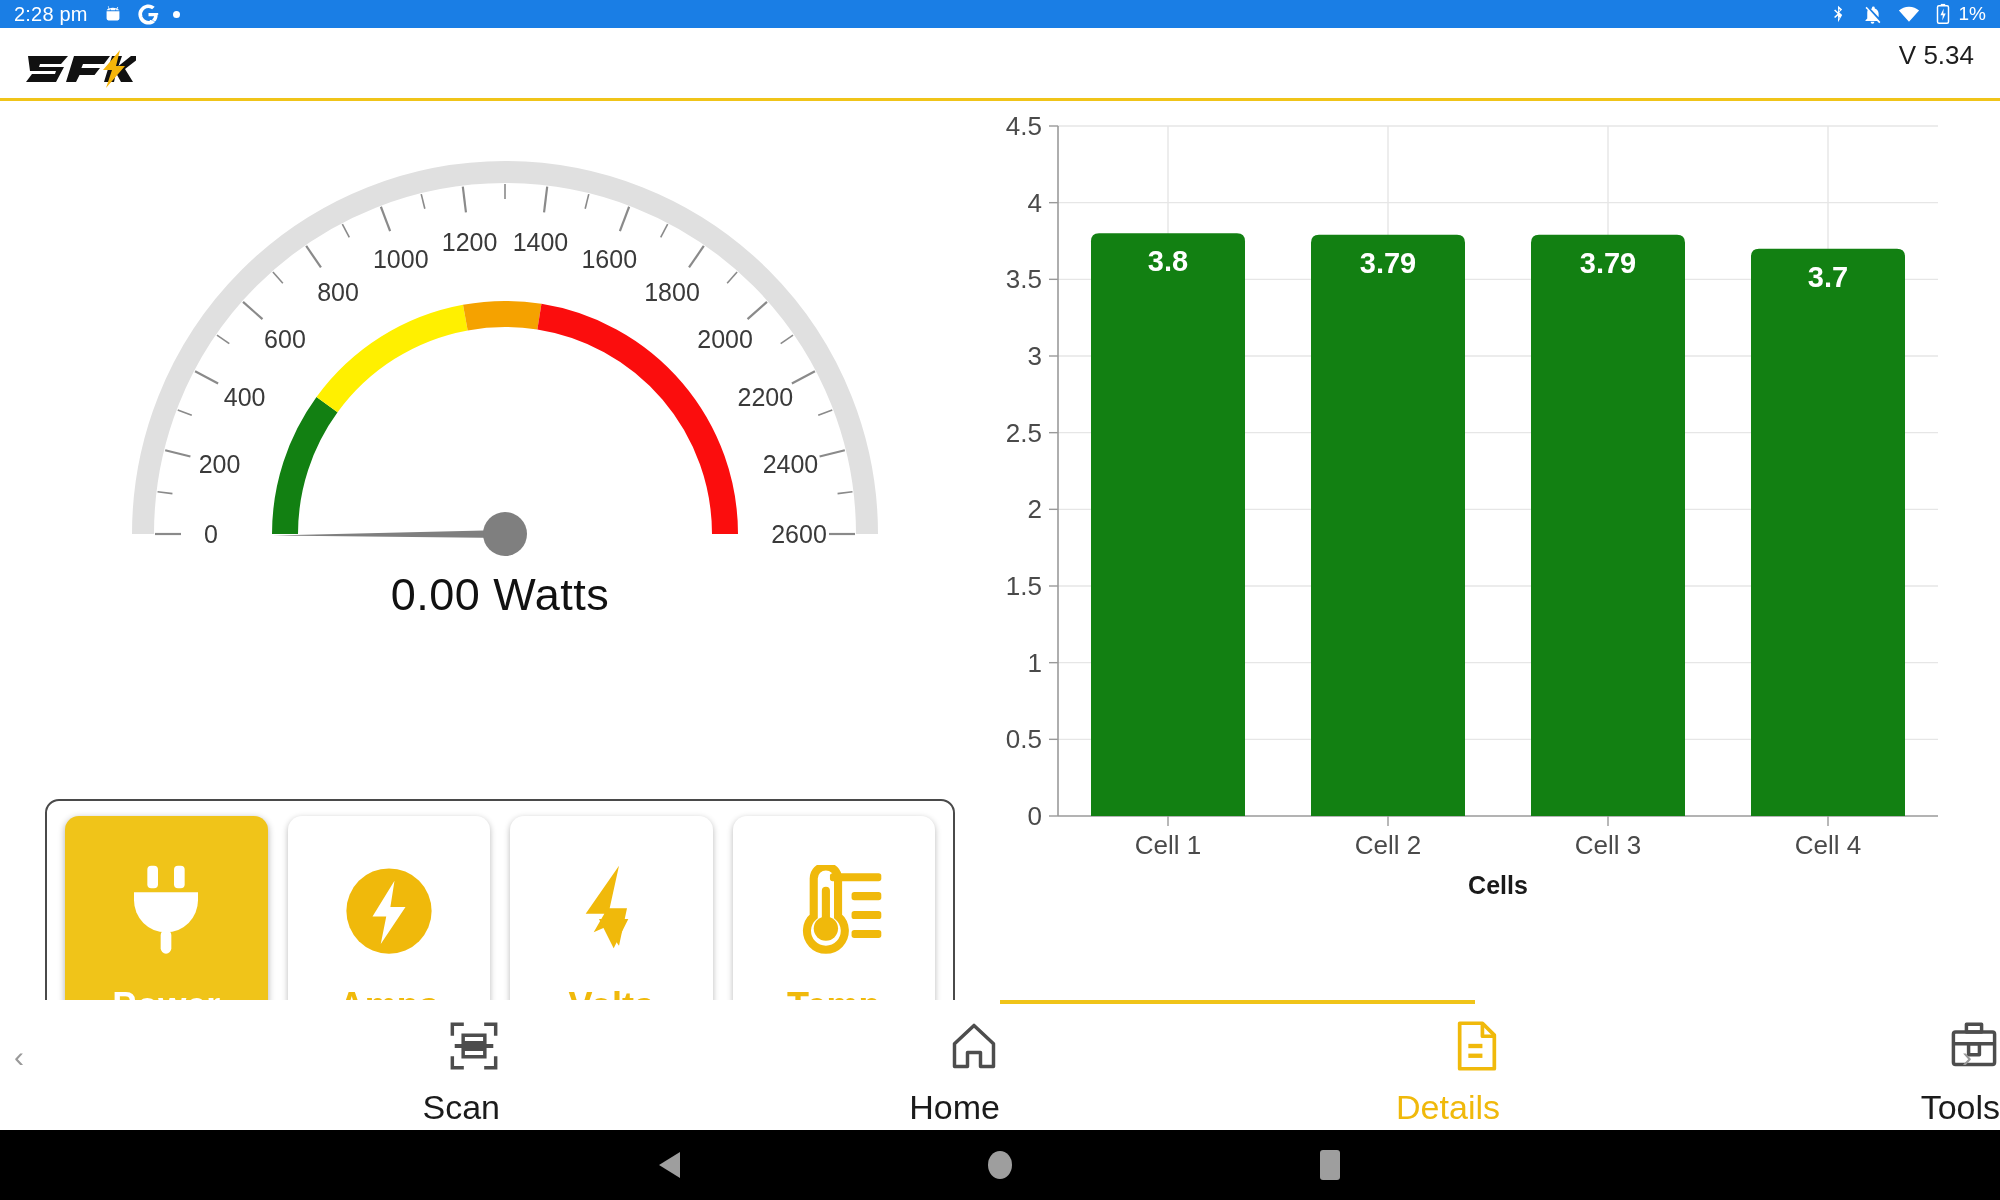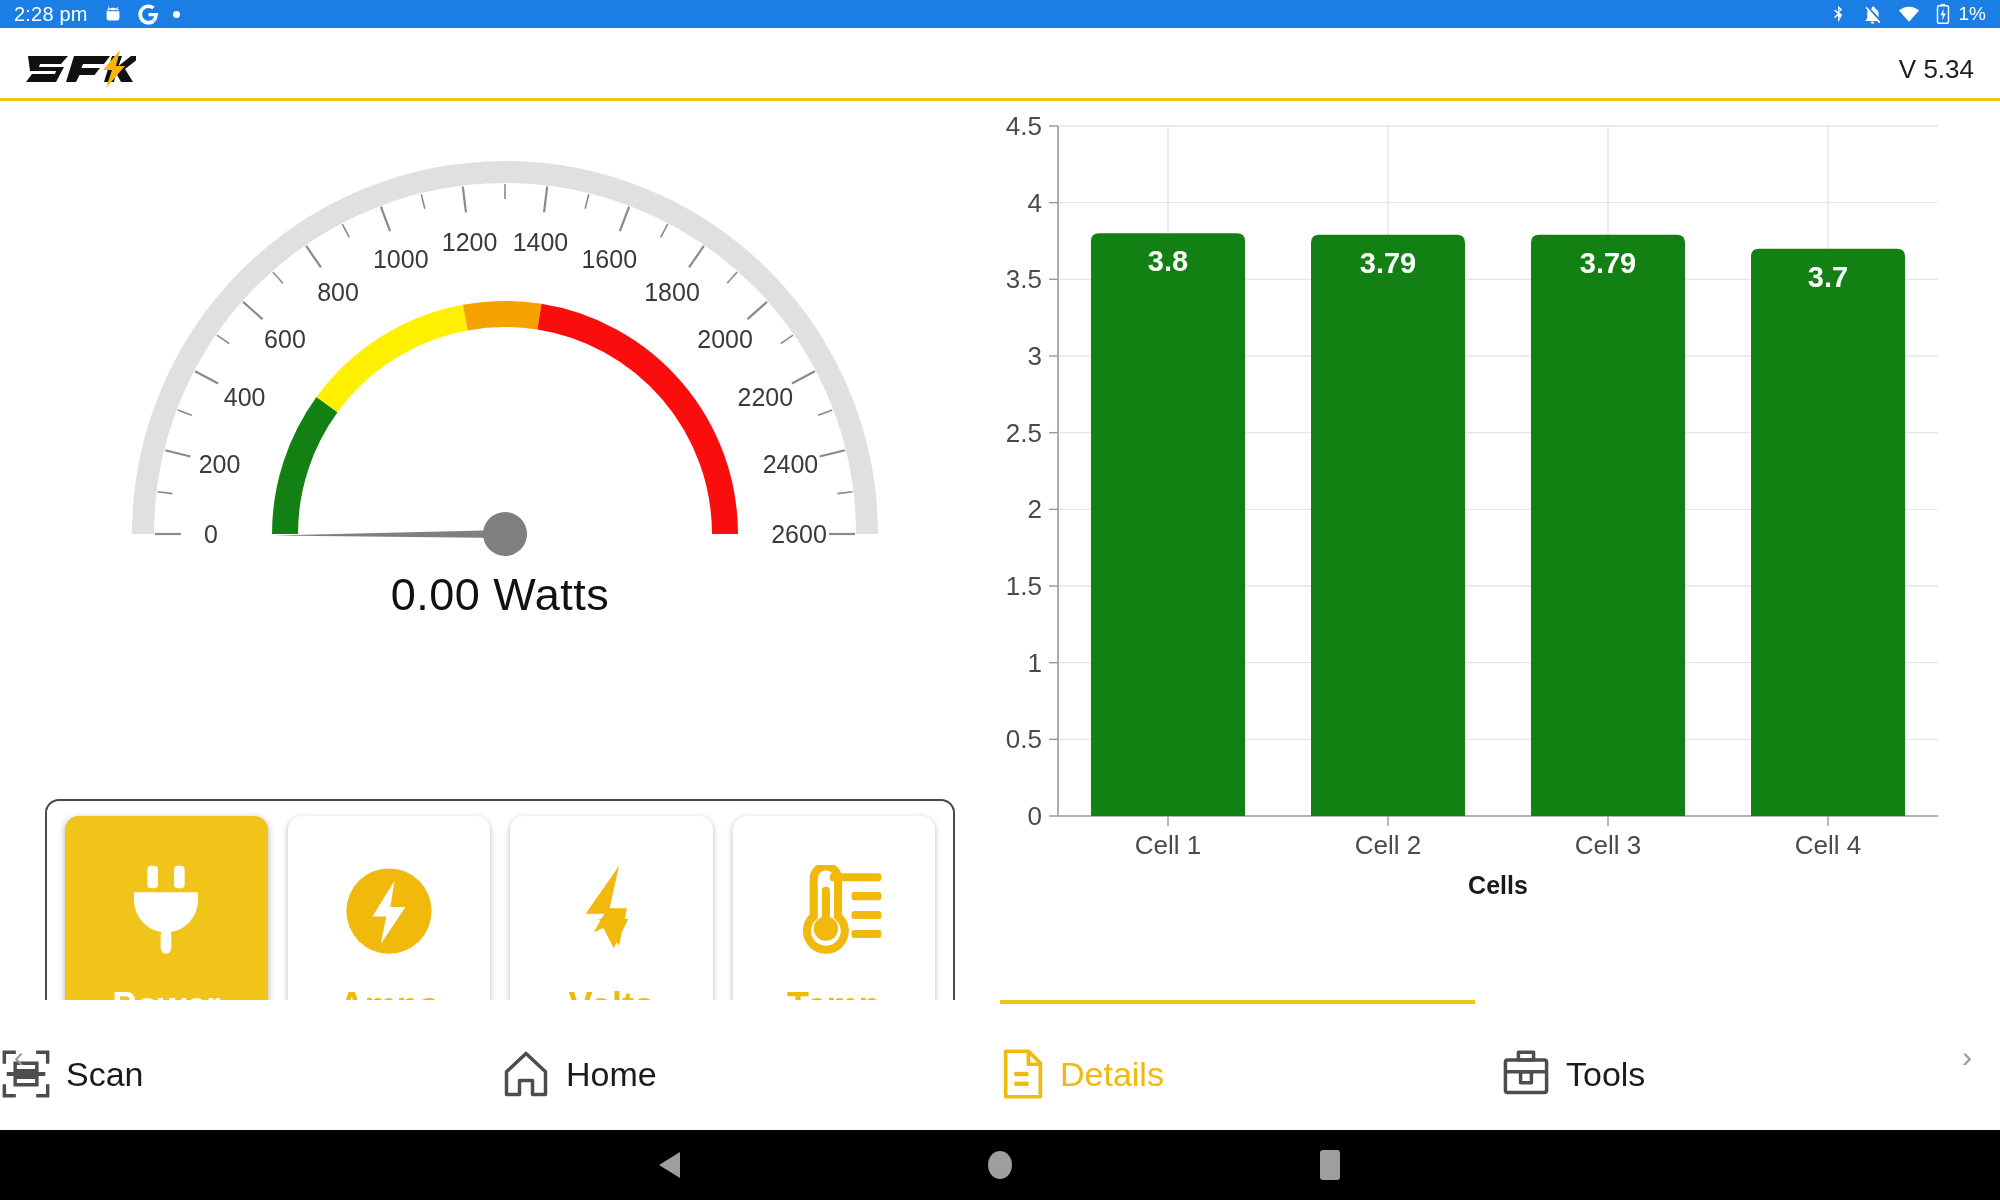--- a/index.html
+++ b/index.html
@@ -21,21 +21,21 @@
   .sb-left { display:flex; align-items:center; gap:14px; }
   .sb-right { display:flex; align-items:center; gap:14px; }
   .sb-time { font-size:20px; font-weight:400; letter-spacing:.2px; }
   .sb-icon { display:flex; align-items:center; justify-content:center; }
   .sb-dot { width:7px; height:7px; border-radius:50%; background:#fff; }
   .sb-batt-text { font-size:19px; margin-left:-6px; }
 
   
   .appbar {
     position:absolute; left:0; top:40px; width:2000px; height:61px;
-    background:#fff; display:flex; align-items:center; justify-content:space-between;
+    background:#fff; display:flex; justify-content:space-between;
     padding: 0 26px 0 24px;
     border-bottom: 3px solid #f0c419;
   }
   .logo { display:flex; align-items:center; }
   .version { font-size:26px; color:#1d1d1d; font-weight:400; }
 
   
   .content { position:absolute; left:0; top:104px; width:2000px; height:1000px; background:#fff; }
 
   .left-pane { position:absolute; left:0; top:0; width:1000px; height:1000px; }
@@ -68,21 +68,21 @@
   
   .chart { position:absolute; left:0; top:0; width:1000px; height:1000px; }
   .chart svg { display:block; }
 
   
   .bottomnav {
     position:absolute; left:0; top:1000px; width:2000px; height:130px; background:#fff;
     display:flex; align-items:flex-start;
   }
   .navitem {
-    flex:1; height:130px; display:flex; flex-direction:row; align-items:center;
+    flex:1; height:130px; display:flex; flex-direction:column; align-items:flex-end;
     justify-content:flex-start; padding-top:18px; gap:14px; cursor:pointer; position:relative;
   }
   .navitem .ico { height:56px; display:flex; align-items:center; justify-content:center; }
   .navitem .lbl { font-size:34px; color:#1b1b1b; }
   .navitem.active .lbl { color:#f0b90b; }
   .nav-underline {
     position:absolute; left:1000px; top:1000px; width:475px; height:4px; background:#f0c419;
   }
   .chev { position:absolute; top:1040px; font-size:30px; color:#9a9a9a; }
   .chev.left { left:14px; }

